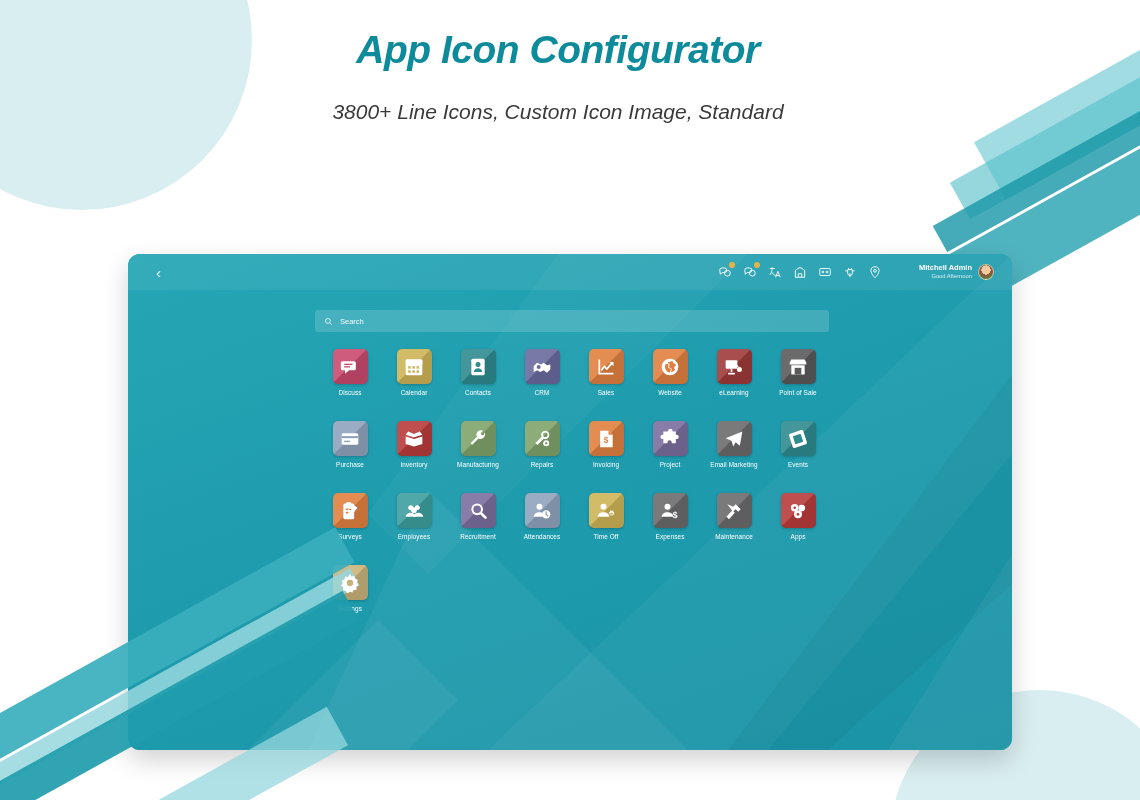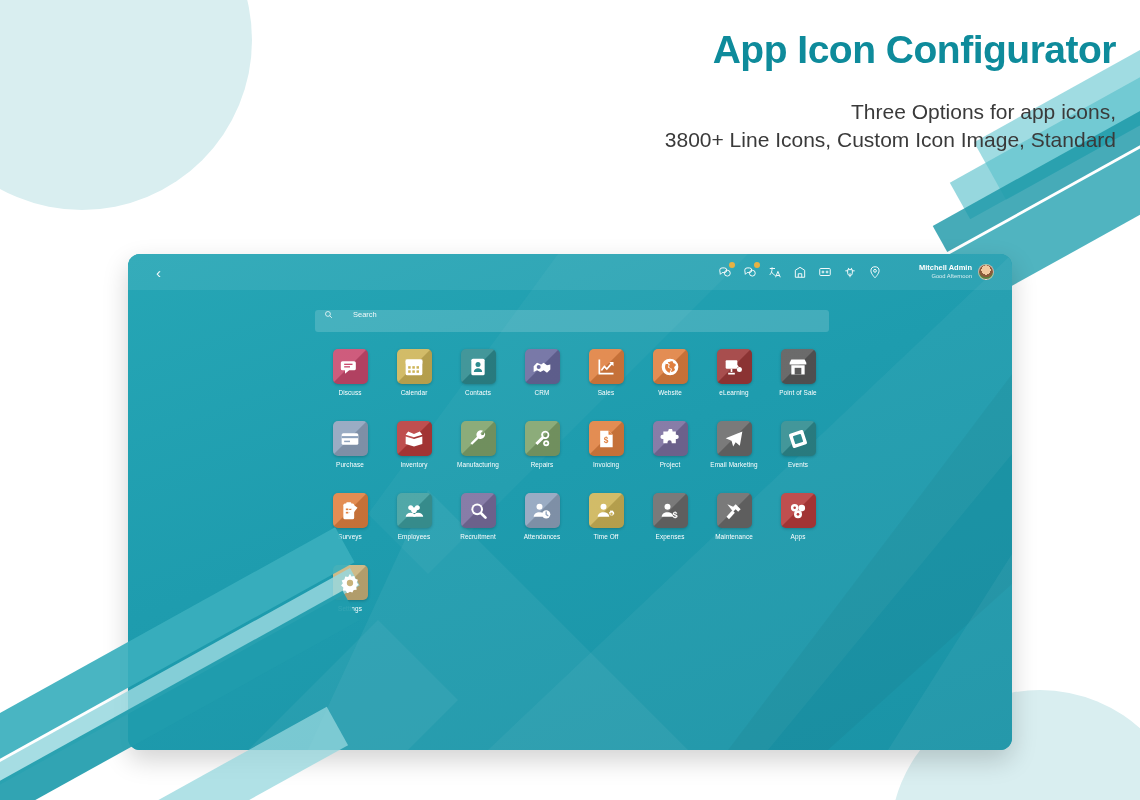--- a/index.html
+++ b/index.html
@@ -48,21 +48,21 @@
   #stripes-bl .s1 { width:440px; height:40px; left:0px; top:118px;
       background:rgba(58,175,189,0.92); transform:rotate(-29deg); }
   #stripes-bl .s2 { width:440px; height:20px; left:10px; top:160px;
       background:rgba(150,215,222,0.85); transform:rotate(-29deg); }
   #stripes-bl .s3 { width:440px; height:34px; left:6px; top:182px;
       background:rgba(31,156,172,0.92); transform:rotate(-29deg); }
   #stripes-bl .s4 { width:260px; height:44px; left:150px; top:210px;
       background:rgba(150,215,222,0.75); transform:rotate(-29deg); }
 
   
-  #banner-header { position:absolute; top:28px; left:0; width:1116px; text-align:right; }
+  #banner-header { position:absolute; top:28px; left:0; width:1116px; text-align:center;font-style:italic; }
   #page-title {
     font-size:39px; font-weight:bold; color:#0e8b9b;
     letter-spacing:-0.5px;
   }
   #page-subtitle {
     margin-top:26px;
     font-size:21px; color:#3a3a3a; line-height:1.33;
   }
 
   
@@ -100,21 +100,21 @@
   #avatar {
     width:16px; height:16px; border-radius:50%;
     background:radial-gradient(circle at 50% 36%, #f0c9a0 0 40%, #8a5a3b 41% 62%, #5d7f3e 63% 100%);
     border:1px solid rgba(255,255,255,0.55);
   }
 
   
   #search-bar {
     position:absolute; left:187px; top:56px; width:514px; height:22px;
     border-radius:3px; background:rgba(255,255,255,0.16);
-    display:flex; padding:0 9px; gap:20px; cursor:text;
+    display:flex; align-items:center; padding:0 9px; gap:7px; cursor:text;
   }
   #search-icon svg { width:9px; height:9px; display:block; fill:none; stroke:#fff; stroke-width:2; }
   #search-placeholder { font-size:7.5px; color:rgba(255,255,255,0.92); }
 
   
   #app-grid {
     position:absolute; left:190px; top:95px;
     width:520px;
     display:grid; grid-template-columns:repeat(8, 64px); gap:25px 0;
   }
@@ -144,21 +144,20 @@
 <div class="stripe-group" id="stripes-tr">
   <div class="stripe s3"></div>
     <div class="stripe s1"></div>
   <div class="stripe s2"></div>
     <div class="stripe s4"></div>
 </div>
 
 <div id="banner-header">
   <div id="page-title">App Icon Configurator</div>
   <div id="page-subtitle">
-    <div>Three Options for app icons,</div>
     <div>3800+ Line Icons, Custom Icon Image, Standard</div>
   </div>
 </div>
 
 <div id="app-window">
   <div id="window-bg">
     <svg viewBox="0 0 884 496" preserveAspectRatio="none">
       <polygon points="884,0 884,200 640,496 360,496" fill="#ffffff" opacity="0.045"></polygon>
       <polygon points="560,496 300,236 180,496" fill="#ffffff" opacity="0.05"></polygon>
       <polygon points="884,120 884,330 700,496 600,496" fill="#000000" opacity="0.035"></polygon>

